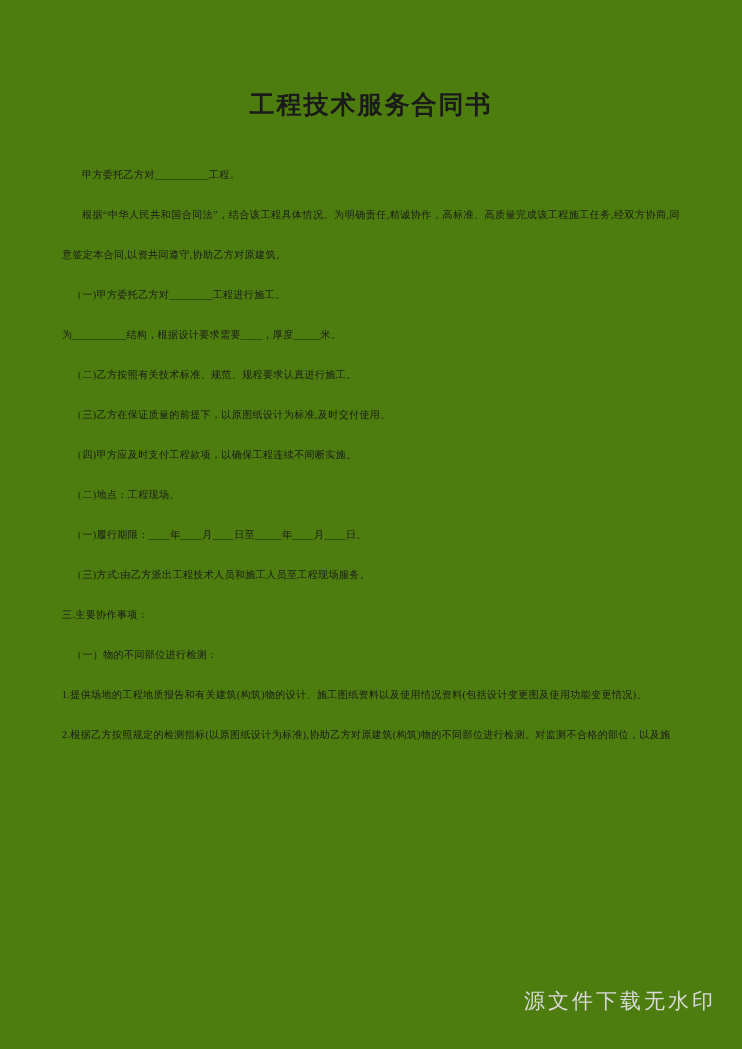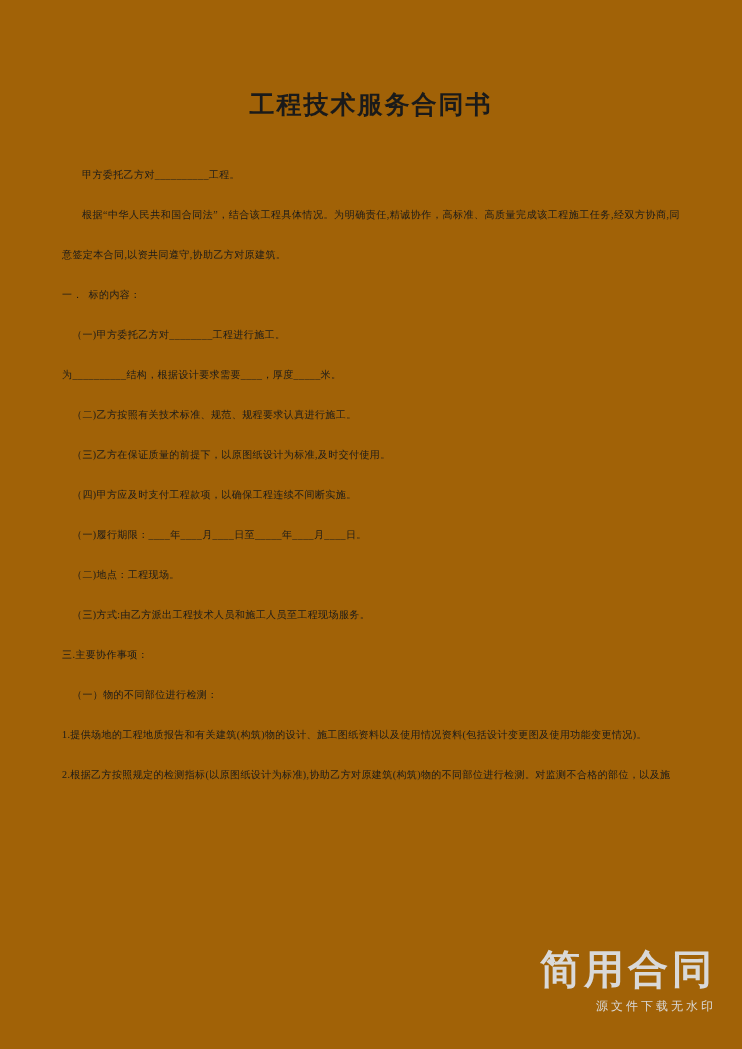--- a/index.html
+++ b/index.html
@@ -4,21 +4,21 @@
 <style>
   html, body {
     margin: 0;
     padding: 0;
     background: #f0f0f0;
   }
   .page {
     position: relative;
     width: 742px;
     height: 1049px;
-    background: #a16207;
+    background: #4d7c0f;
     overflow: hidden;
     font-family: "Liberation Serif", "DejaVu Serif", serif;
     color: #1a1a1a;
   }
   .doc-body {
     position: absolute;
     left: 0;
     top: 0;
     width: 742px;
     padding: 74px 62px 0 62px;
@@ -63,51 +63,49 @@
   }
   .wm-main {
     font-size: 40px;
     font-weight: bold;
     color: #d9d9d9;
     letter-spacing: 4px;
     line-height: 44px;
     font-family: "Liberation Serif", "DejaVu Serif", serif;
   }
   .wm-sub {
-    font-size: 12px;
+    font-size: 21px;
     color: #d9d9d9;
     letter-spacing: 3px;
     margin-top: 6px;
     font-family: "Liberation Serif", "DejaVu Serif", serif;
   }
 </style>
 </head>
 <body>
 
 <div class="page">
 
   <div class="doc-body">
     <h1 class="doc-title">工程技术服务合同书</h1>
     <div id="paragraph-container">
         <p class="p justify indent-2">甲方委托乙方对__________工程。</p>
         <p class="p justify indent-2">根据“中华人民共和国合同法”，结合该工程具体情况。为明确责任,精诚协作，高标准、高质量完成该工程施工任务,经双方协商,同意签定本合同,以资共同遵守,协助乙方对原建筑。</p>
-        <p class="p justify indent-0">一．  标的内容：</p>
         <p class="p justify indent-1">（一)甲方委托乙方对________工程进行施工。</p>
         <p class="p justify indent-0">为__________结构，根据设计要求需要____，厚度_____米。</p>
         <p class="p justify indent-1">（二)乙方按照有关技术标准、规范、规程要求认真进行施工。</p>
         <p class="p justify indent-1">（三)乙方在保证质量的前提下，以原图纸设计为标准,及时交付使用。</p>
         <p class="p justify indent-1">（四)甲方应及时支付工程款项，以确保工程连续不间断实施。</p>
+        <p class="p justify indent-1">（二)地点：工程现场。</p>
         <p class="p justify indent-1">（一)履行期限：____年____月____日至_____年____月____日。</p>
-        <p class="p justify indent-1">（二)地点：工程现场。</p>
         <p class="p justify indent-1">（三)方式:由乙方派出工程技术人员和施工人员至工程现场服务。</p>
         <p class="p justify indent-0">三.主要协作事项：</p>
         <p class="p justify indent-1">（一）物的不同部位进行检测：</p>
         <p class="p justify indent-0">1.提供场地的工程地质报告和有关建筑(构筑)物的设计、施工图纸资料以及使用情况资料(包括设计变更图及使用功能变更情况)。</p>
         <p class="p justify indent-0">2.根据乙方按照规定的检测指标(以原图纸设计为标准),协助乙方对原建筑(构筑)物的不同部位进行检测。对监测不合格的部位，以及施</p>
       </div>
   </div>
 
   <div class="watermark">
-    <div class="wm-main">简用合同</div>
     <div class="wm-sub">源文件下载无水印</div>
   </div>
 
 </div>
 
 </body></html>

